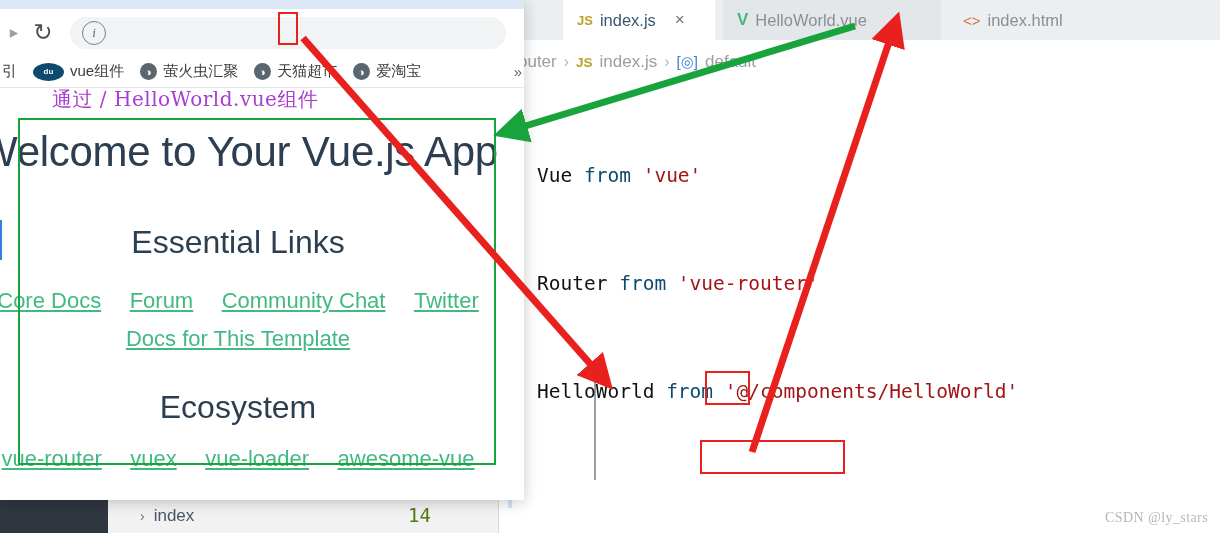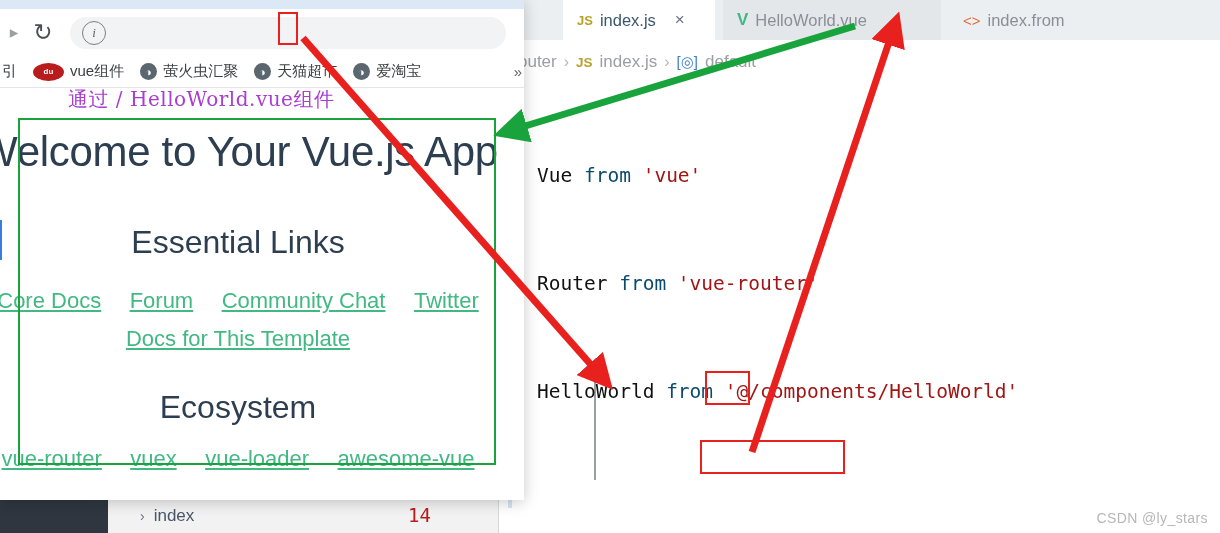--- a/index.html
+++ b/index.html
@@ -45,21 +45,21 @@
         font-size:19.5px;line-height:36px;white-space:pre;color:#111;}
   .code .row{height:36px;}
   .kw{color:#0c4a6e;}
   .str{color:#a11515;}
   .fold{position:absolute;left:594px;top:376px;width:2px;height:104px;background:#9aa0a6;}
 
   
   .explorer{position:absolute;left:108px;top:494px;width:390px;height:39px;background:#f2f2f2;}
   .explorer-row{position:absolute;left:140px;top:506px;font-size:17px;color:#4a5668;display:flex;align-items:center;gap:9px;}
   .explorer-row .chev{color:#6b7480;font-size:14px;}
-  .explorer-num{position:absolute;left:408px;top:504px;font-size:19px;color:#b91c1c;font-weight:500;
+  .explorer-num{position:absolute;left:408px;top:504px;font-size:19px;color:#4d7c0f;font-weight:500;
                 font-family:"DejaVu Sans Mono","Liberation Mono",monospace;}
   .explorer-divider{position:absolute;left:498px;top:494px;width:1px;height:39px;background:#d8d8d8;}
   .explorer-topline{position:absolute;left:108px;top:494px;width:390px;height:2px;background:#dfe2e5;}
 
   
   .browser{position:absolute;left:0px;top:0px;width:524px;height:500px;background:#ffffff;
            box-shadow:0 2px 14px rgba(0,0,0,.22);overflow:hidden;}
   .browser-tabbar{position:absolute;left:0;top:0;width:524px;height:9px;background:#dce8f5;}
   .browser-toolbar{position:absolute;left:0;top:9px;width:524px;height:47px;background:#ffffff;
                    display:flex;align-items:center;}
@@ -72,21 +72,21 @@
              font-family:"Liberation Serif",serif;flex:0 0 auto;}
   .omni-url{margin-left:11px;font-size:20px;color:#202124;letter-spacing:.1px;}
   .omni-url .dim{color:#5f6368;}
 
   .bookmarkbar{position:absolute;left:0;top:56px;width:524px;height:31px;background:#ffffff;
                display:flex;align-items:center;gap:0px;overflow:hidden;}
   .bm{display:flex;align-items:center;gap:6px;padding:0 8px;font-size:15px;color:#3c4043;white-space:nowrap;}
   .bm-first{padding-left:2px;}
   .bm .globe{width:17px;height:17px;border-radius:50%;background:#5b6770;color:#fff;font-size:11px;
              display:flex;align-items:center;justify-content:center;flex:0 0 auto;}
-  .bm .baidu{width:31px;height:18px;border-radius:50%;background:#b91c1c;color:#fff;font-size:8px;
+  .bm .baidu{width:31px;height:18px;border-radius:50%;background:#0c4a6e;color:#fff;font-size:8px;
              display:flex;align-items:center;justify-content:center;font-weight:bold;flex:0 0 auto;}
   .bm-overflow{position:absolute;right:2px;top:7px;color:#5f6368;font-size:15px;}
   .bookmark-sep{position:absolute;left:0;top:87px;width:524px;height:1px;background:#e3e5e8;}
 
   
   .viewport{position:absolute;left:0;top:88px;width:524px;height:412px;background:#ffffff;overflow:hidden;}
   .vue-page{position:absolute;left:-48px;top:0;width:572px;}
   .vue-h1{margin:0;padding-top:40px;font-size:42px;font-weight:normal;color:#2c3e50;text-align:center;
           letter-spacing:-.3px;}
   .vue-h2{margin:0;padding-top:48px;font-size:32px;font-weight:normal;color:#2c3e50;text-align:center;}
@@ -94,30 +94,30 @@
   .vue-links li{display:inline;}
   .vue-links a{color:#42b983;text-decoration:underline;font-size:22px;margin:0 12px;}
   .vue-h2b{margin:0;padding-top:30px;font-size:32px;font-weight:normal;color:#2c3e50;text-align:center;}
   .vue-links2{margin:0;padding:20px 0 0 0;list-style:none;text-align:center;}
   .vue-links2 li{display:inline;}
   .vue-links2 a{color:#42b983;text-decoration:underline;font-size:22px;margin:0 12px;}
   .caret{position:absolute;left:0px;top:132px;width:2px;height:40px;background:#3b7ddd;}
 
   
   .ann-text{position:absolute;color:#a83dd0;font-family:"DejaVu Serif","Liberation Serif",serif;
-            font-size:20px;white-space:nowrap;letter-spacing:.5px;margin-left:16px;}
+            font-size:20px;white-space:nowrap;letter-spacing:.5px;}
   .green-rect{position:absolute;left:18px;top:118px;width:478px;height:347px;border:2px solid #19a33c;
               box-sizing:border-box;pointer-events:none;}
   .red-box{position:absolute;border:2px solid #e8201e;box-sizing:border-box;}
   #redbox-url{left:278px;top:12px;width:20px;height:33px;}
   #redbox-path{left:705px;top:371px;width:45px;height:34px;}
   #redbox-component{left:700px;top:440px;width:145px;height:34px;}
   svg.overlay{position:absolute;left:0;top:0;width:1220px;height:533px;pointer-events:none;}
 
-  .watermark{position:absolute;right:12px;bottom:7px;font-size:14px;color:#b7b7b7;letter-spacing:.4px;}
+  .watermark{position:absolute;right:12px;bottom:7px;font-size:14px;color:#b7b7b7;letter-spacing:.4px;font-family:Liberation Serif, serif;}
   .wm-strip{position:absolute;left:1060px;top:494px;width:160px;height:39px;background:#fff;}
 </style>
 </head>
 <body>
 
 <div class="stage">
 
   <div class="editor">
 
     <div class="editor-activitybar"></div>
@@ -129,21 +129,21 @@
         <span class="ticon">JS</span>
         <span>index.js</span>
         <span class="tclose">×</span>
       </div>
       <div class="tab tab-vue" id="tab-hello">
         <span class="ticon">V</span>
         <span>HelloWorld.vue</span>
       </div>
       <div class="tab tab-html" id="tab-html">
         <span class="ticon">&lt;&gt;</span>
-        <span>index.from</span>
+        <span>index.html</span>
       </div>
     </div>
 
     <div class="breadcrumb">
       <span class="sep">›</span>
       <span>router</span>
       <span class="sep">›</span>
       <span class="js-ic">JS</span>
       <span>index.js</span>
       <span class="sep">›</span>

